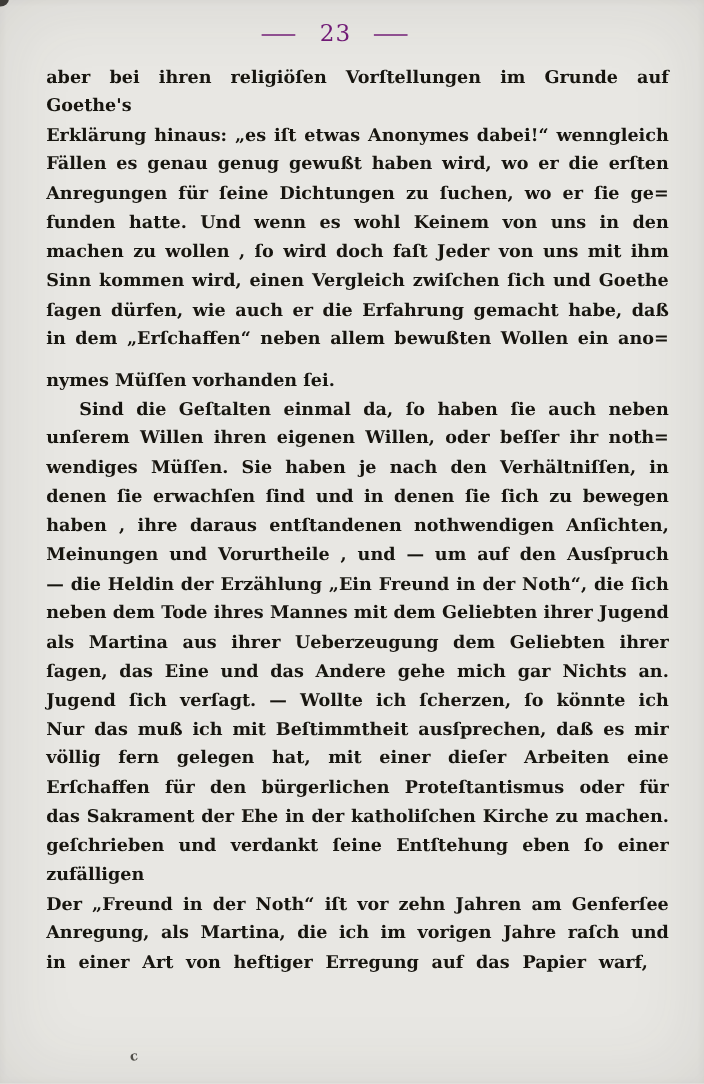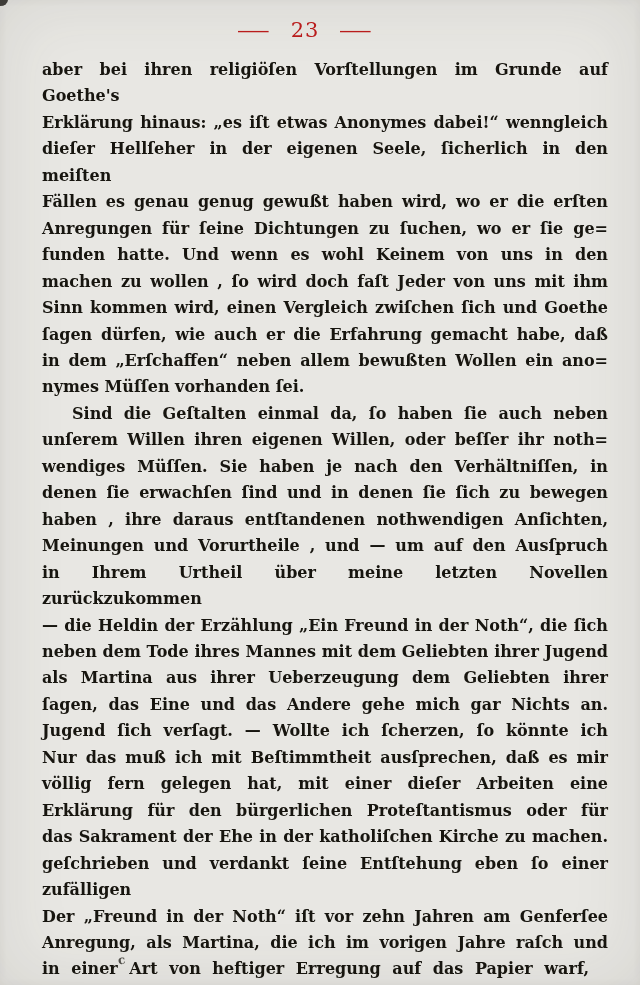--- a/index.html
+++ b/index.html
@@ -30,21 +30,21 @@
     border-radius: 0 0 70% 20%;
     opacity: 0.85;
   }
   .page-header {
     position: absolute;
     top: 18px;
     left: 0;
     width: 610px;
     text-align: center;
     font-size: 21px;
-    color: #b91c1c;
+    color: #701a75;
     letter-spacing: 1px;
   }
   .page-header .dash {
     display: inline-block;
     margin: 0 26px;
     transform: scaleX(1.6);
   }
   .page-header .num {
     font-weight: 500;
   }
@@ -59,20 +59,21 @@
     color: #17150f;
     text-rendering: optimizeLegibility;
   }
   .line {
     text-align: justify;
     text-align-last: justify;
     white-space: normal;
   }
   .line.para-end {
     text-align-last: left;
+    margin-top: 11px;
   }
   .line.loose {
     text-align-last: left;
     word-spacing: 6px;
   }
   .line.indent {
     text-indent: 30px;
   }
   .bottom-mark {
     position: absolute;
@@ -91,44 +92,42 @@
 <div class="scan-vignette"></div>
 <div class="corner-speck"></div>
 
 <div class="page-header">
   <span class="dash">—</span><span class="num">23</span><span class="dash">—</span>
 </div>
 
 <div class="text-block">
     <div class="line">aber bei ihren religiöſen Vorſtellungen im Grunde auf Goethe's</div>
     <div class="line">Erklärung hinaus: „es iſt etwas Anonymes dabei!“ wenngleich</div>
-    <div class="line">dieſer Hellſeher in der eigenen Seele, ſicherlich in den meiſten</div>
     <div class="line">Fällen es genau genug gewußt haben wird, wo er die erſten</div>
     <div class="line">Anregungen für ſeine Dichtungen zu ſuchen, wo er ſie ge=</div>
     <div class="line">funden hatte.  Und wenn es wohl Keinem von uns in den</div>
     <div class="line">machen zu wollen , ſo wird doch faſt Jeder von uns mit ihm</div>
     <div class="line">Sinn kommen wird, einen Vergleich zwiſchen ſich und Goethe</div>
     <div class="line">ſagen dürfen, wie auch er die Erfahrung gemacht habe, daß</div>
     <div class="line">in dem „Erſchaffen“ neben allem bewußten Wollen ein ano=</div>
     <div class="line para-end">nymes Müſſen vorhanden ſei.</div>
     <div class="line indent">Sind die Geſtalten einmal da, ſo haben ſie auch neben</div>
     <div class="line">unſerem Willen ihren eigenen Willen, oder beſſer ihr noth=</div>
     <div class="line">wendiges Müſſen.  Sie haben je nach den Verhältniſſen, in</div>
     <div class="line">denen ſie erwachſen ſind und in denen ſie ſich zu bewegen</div>
     <div class="line">haben , ihre daraus entſtandenen nothwendigen Anſichten,</div>
     <div class="line">Meinungen und Vorurtheile , und — um auf den Ausſpruch</div>
-    <div class="line">in Ihrem Urtheil über meine letzten Novellen zurückzukommen</div>
     <div class="line">— die Heldin der Erzählung „Ein Freund in der Noth“, die ſich</div>
     <div class="line">neben dem Tode ihres Mannes mit dem Geliebten ihrer Jugend</div>
     <div class="line">als Martina aus ihrer Ueberzeugung dem Geliebten ihrer</div>
     <div class="line">ſagen, das Eine und das Andere gehe mich gar Nichts an.</div>
     <div class="line">Jugend ſich verſagt. — Wollte ich ſcherzen, ſo könnte ich</div>
     <div class="line">Nur das muß ich mit Beſtimmtheit ausſprechen, daß es mir</div>
     <div class="line">völlig fern gelegen hat, mit einer dieſer Arbeiten eine</div>
-    <div class="line">Erklärung für den bürgerlichen Proteſtantismus oder für</div>
+    <div class="line">Erſchaffen für den bürgerlichen Proteſtantismus oder für</div>
     <div class="line">das Sakrament der Ehe in der katholiſchen Kirche zu machen.</div>
     <div class="line">geſchrieben und verdankt ſeine Entſtehung eben ſo einer zufälligen</div>
     <div class="line">Der „Freund in der Noth“ iſt vor zehn Jahren am Genferſee</div>
     <div class="line">Anregung, als Martina, die ich im vorigen Jahre raſch und</div>
     <div class="line loose">in einer Art von heftiger Erregung auf das Papier warf,</div>
   </div>
 
 <div class="bottom-mark">c</div>
 
 </body></html>

